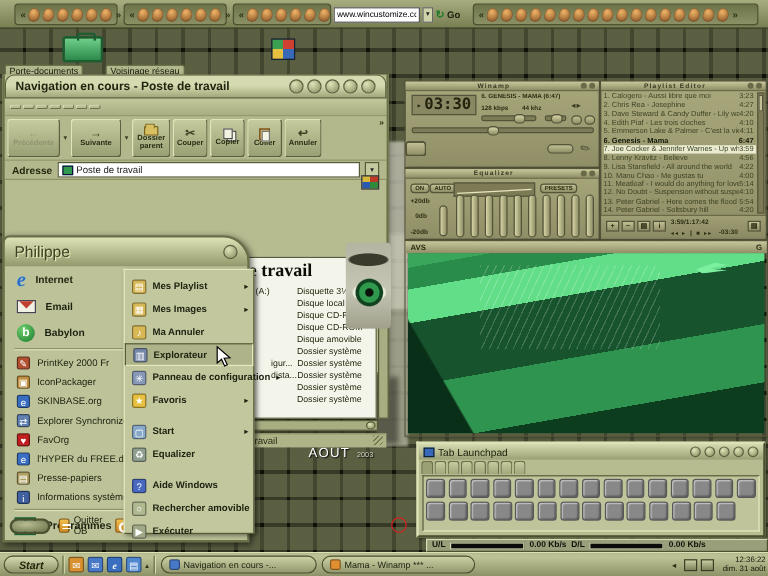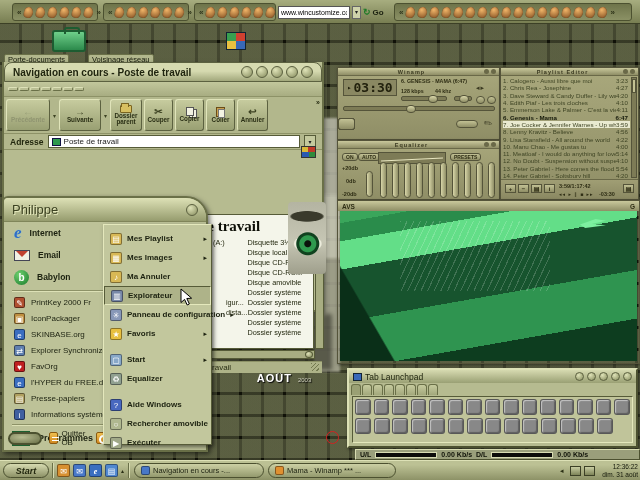--- a/index.html
+++ b/index.html
@@ -168,21 +168,21 @@
   #avs .avs-title{height:10px;background:linear-gradient(180deg,#c9c89c,#8f8e66);display:flex;align-items:center;justify-content:space-between;padding:0 4px;font-size:6.5px;font-weight:bold;color:#2e2d14}
   .avs-body{position:absolute;left:2px;top:10px;right:2px;bottom:2px;
     background:
       linear-gradient(60deg,#0a2f18 0 14%,rgba(0,0,0,0) 14.5%),
       linear-gradient(170deg,#3aa65b 0 6%,#2a8c4b 6% 15%,#63de88 15% 29%,#17542e 29% 55%,#2f9450 55% 79%,#0d3d1f 79% 100%);}
   .avs-spark{position:absolute;left:240px;top:8px;width:26px;height:9px;background:#7df0a0;clip-path:polygon(0 60%,60% 0,100% 20%,45% 55%,100% 70%,20% 100%);}
   .avs-noise{position:absolute;left:60px;top:10px;width:150px;height:70px;opacity:.18;background:repeating-linear-gradient(115deg,#fff 0 1px,transparent 1px 6px)}
   
   #calendar{position:absolute;left:228px;top:372px;width:112px;height:90px;z-index:2;color:#fff}
   .cal-head{display:flex;align-items:baseline;justify-content:center;gap:6px}
-  .cal-month{font-size:11px;font-weight:bold;letter-spacing:1px;text-shadow:1px 1px 1px #000}
+  .cal-month{font-size:11px;font-weight:normal;letter-spacing:1px;text-shadow:1px 1px 1px #000}
   .cal-year{font-size:6px;color:#cfcfbf;text-shadow:1px 1px 1px #000}
   .cal-days{display:grid;grid-template-columns:repeat(7,15px);margin-left:7px;margin-top:2px}
   .cal-days span{font-size:4.6px;font-weight:bold;text-align:center;color:#e8e8d8;text-shadow:1px 1px 0 #000}
   .cal-weeks{position:absolute;left:0;top:22px;display:flex;flex-direction:column;gap:3.4px}
   .cal-weeks span{font-size:5.5px;color:#8a8f74;text-shadow:1px 1px 0 #000}
   .cal-grid{display:grid;grid-template-columns:repeat(7,15px);grid-auto-rows:11.4px;margin-left:7px;margin-top:1px}
   .cal-cell{position:relative;font-size:7.5px;font-weight:bold;text-align:center;text-shadow:1px 1px 1px #000,-1px -1px 1px #000}
   .cal-cell.circled::after{content:"";position:absolute;left:1px;top:-2px;width:11px;height:11px;border:1.6px solid #d42020;border-radius:50%}
   
   #launchpad{position:absolute;left:347px;top:368px;width:291px;height:80px;z-index:21;background:#b6bb90;border:2px solid;border-color:#dde1b6 #4c5130 #4c5130 #dde1b6;box-shadow:1px 1px 3px rgba(0,0,0,.6)}

